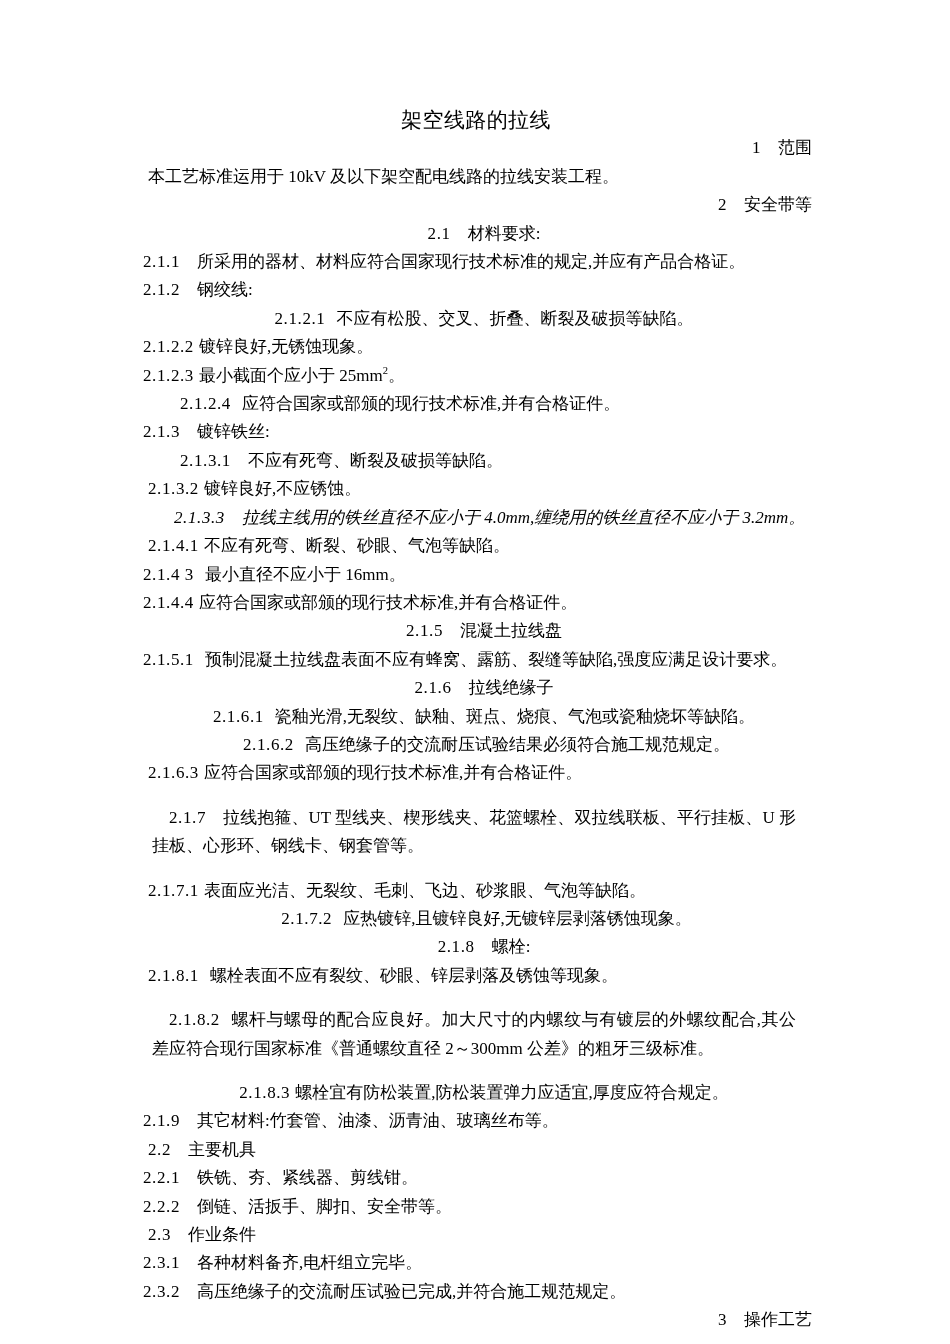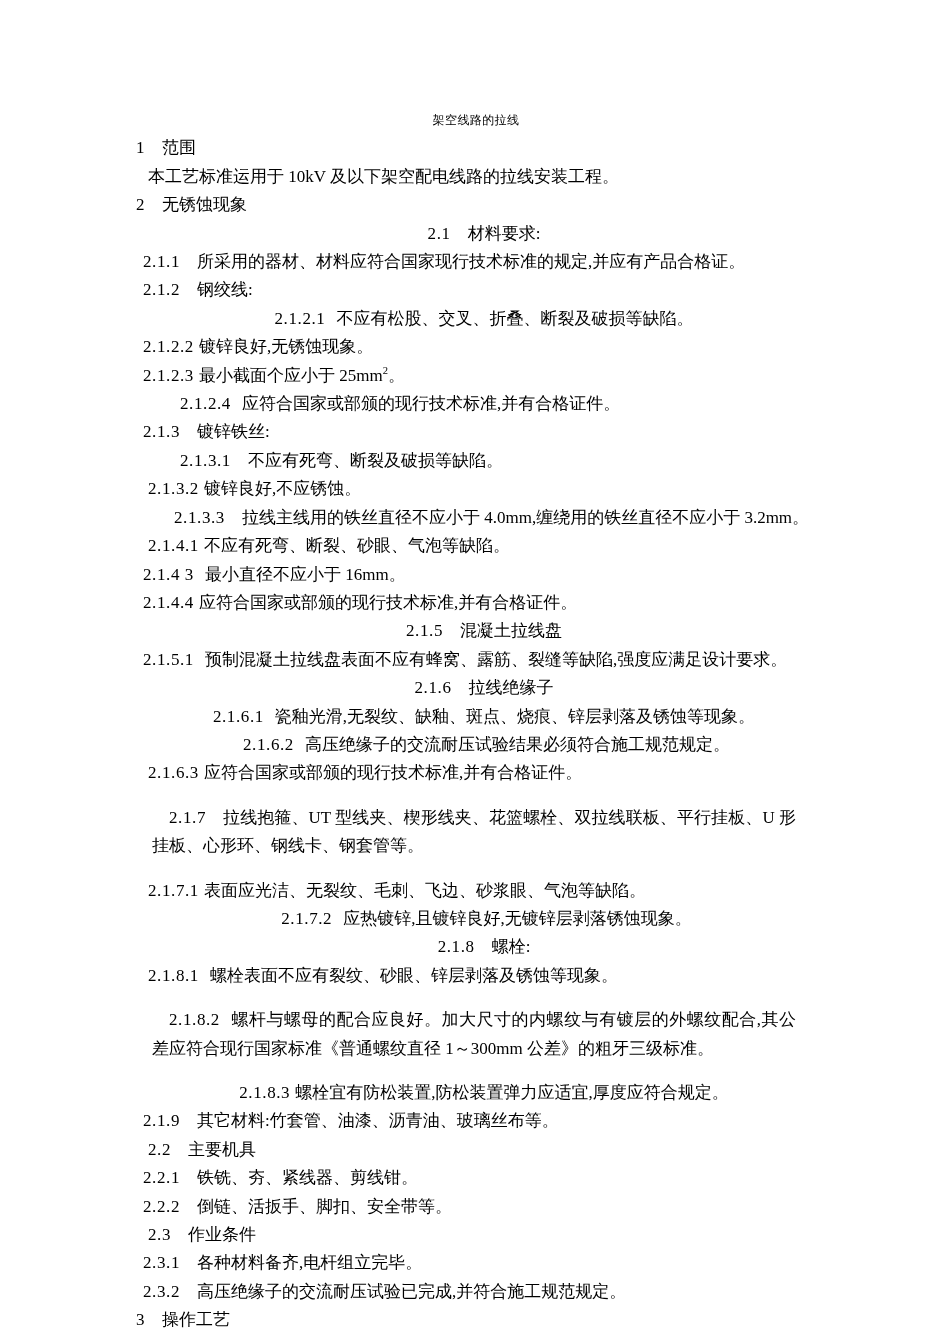--- a/index.html
+++ b/index.html
@@ -22,21 +22,21 @@
     box-sizing: border-box;
   }
   .content {
     position: absolute;
     left: 136px;
     top: 106px;
     width: 676px;
   }
   .doc-title {
     text-align: center;
-    font-size: 12px;
+    font-size: 21px;
     line-height: 28.4px;
     letter-spacing: 0.4px;
     margin: 0 0 0 0;
     padding-left: 4px;
   }
   .line {
     font-size: 17px;
     line-height: 28.4px;
     white-space: nowrap;
     margin: 0;
@@ -47,26 +47,26 @@
     line-height: 28.4px;
     margin: 16px;
     text-align: justify;
     text-justify: inter-ideograph;
     white-space: normal;
   }
   .num {
     letter-spacing: 0.6px;
   }
   
-  .i0  { padding-left: 0px; }
+  .i0  { padding-left: 0px; text-align: right; }
   .i2  { padding-left: 7px; }
   .i3  { padding-left: 12px; }
   .i4  { padding-left: 20px; text-align: center; }
   .i5  { padding-left: 25px; text-align: center; }
-  .i7  { padding-left: 38px; }
+  .i7  { padding-left: 38px; font-style: italic; }
   .i8  { padding-left: 44px; }
   sup {
     font-size: 0.62em;
     vertical-align: super;
     line-height: 0;
   }
   .sp-sm { display: inline-block; width: 5px; }
   .sp-md { display: inline-block; width: 11px; }
   .sp-lg { display: inline-block; width: 17px; }
 </style>
@@ -75,21 +75,21 @@
 
 <div class="page">
   <div class="content">
 
     <div class="doc-title">架空线路的拉线</div>
 
     <div class="line i0"><span class="num">1</span><span class="sp-lg"></span><span>范围</span></div>
 
     <div class="line i3"><span>本工艺标准运用于 10kV 及以下架空配电线路的拉线安装工程。</span></div>
 
-    <div class="line i0"><span class="num">2</span><span class="sp-lg"></span><span>无锈蚀现象</span></div>
+    <div class="line i0"><span class="num">2</span><span class="sp-lg"></span><span>安全带等</span></div>
 
     <div class="line i4"><span class="num">2.1</span><span class="sp-lg"></span><span>材料要求:</span></div>
 
     <div class="line i2"><span class="num">2.1.1</span><span class="sp-lg"></span><span>所采用的器材、材料应符合国家现行技术标准的规定,并应有产品合格证。</span></div>
 
     <div class="line i2"><span class="num">2.1.2</span><span class="sp-lg"></span><span>钢绞线:</span></div>
 
     <div class="line i4"><span class="num">2.1.2.1</span><span class="sp-md"></span><span>不应有松股、交叉、折叠、断裂及破损等缺陷。</span></div>
 
     <div class="line i2"><span class="num">2.1.2.2</span><span class="sp-sm"></span><span>镀锌良好,无锈蚀现象。</span></div>
@@ -114,37 +114,37 @@
 
     <div class="line i2"><span class="num">2.1.4.4</span><span class="sp-sm"></span><span>应符合国家或部颁的现行技术标准,并有合格证件。</span></div>
 
     <div class="line i4"><span class="num">2.1.5</span><span class="sp-lg"></span><span>混凝土拉线盘</span></div>
 
     <div class="line i2"><span class="num">2.1.5.1</span><span class="sp-md"></span><span>预制混凝土拉线盘表面不应有蜂窝、露筋、裂缝等缺陷,强度应满足设计要求。</span></div>
 
 
     <div class="line i4"><span class="num">2.1.6</span><span class="sp-lg"></span><span>拉线绝缘子</span></div>
 
-    <div class="line i4"><span class="num">2.1.6.1</span><span class="sp-md"></span><span>瓷釉光滑,无裂纹、缺釉、斑点、烧痕、锌层剥落及锈蚀等现象。</span></div>
+    <div class="line i4"><span class="num">2.1.6.1</span><span class="sp-md"></span><span>瓷釉光滑,无裂纹、缺釉、斑点、烧痕、气泡或瓷釉烧坏等缺陷。</span></div>
 
     <div class="line i5"><span class="num">2.1.6.2</span><span class="sp-md"></span><span>高压绝缘子的交流耐压试验结果必须符合施工规范规定。</span></div>
 
     <div class="line i3"><span class="num">2.1.6.3</span><span class="sp-sm"></span><span>应符合国家或部颁的现行技术标准,并有合格证件。</span></div>
 
     <div class="para"><span class="sp-lg"></span><span class="num">2.1.7</span><span class="sp-lg"></span><span>拉线抱箍、UT 型线夹、楔形线夹、花篮螺栓、双拉线联板、平行挂板、U 形挂板、心形环、钢线卡、钢套管等。</span></div>
 
     <div class="line i3"><span class="num">2.1.7.1</span><span class="sp-sm"></span><span>表面应光洁、无裂纹、毛刺、飞边、砂浆眼、气泡等缺陷。</span></div>
 
     <div class="line i5"><span class="num">2.1.7.2</span><span class="sp-md"></span><span>应热镀锌,且镀锌良好,无镀锌层剥落锈蚀现象。</span></div>
 
     <div class="line i4"><span class="num">2.1.8</span><span class="sp-lg"></span><span>螺栓:</span></div>
 
     <div class="line i3"><span class="num">2.1.8.1</span><span class="sp-md"></span><span>螺栓表面不应有裂纹、砂眼、锌层剥落及锈蚀等现象。</span></div>
 
-    <div class="para"><span class="sp-lg"></span><span class="num">2.1.8.2</span><span class="sp-md"></span><span>螺杆与螺母的配合应良好。加大尺寸的内螺纹与有镀层的外螺纹配合,其公差应符合现行国家标准《普通螺纹直径 1～300mm 公差》的粗牙三级标准。</span></div>
+    <div class="para"><span class="sp-lg"></span><span class="num">2.1.8.2</span><span class="sp-md"></span><span>螺杆与螺母的配合应良好。加大尺寸的内螺纹与有镀层的外螺纹配合,其公差应符合现行国家标准《普通螺纹直径 2～300mm 公差》的粗牙三级标准。</span></div>
 
     <div class="line i4"><span class="num">2.1.8.3</span><span class="sp-sm"></span><span>螺栓宜有防松装置,防松装置弹力应适宜,厚度应符合规定。</span></div>
 
     <div class="line i2"><span class="num">2.1.9</span><span class="sp-lg"></span><span>其它材料:竹套管、油漆、沥青油、玻璃丝布等。</span></div>
 
     <div class="line i3"><span class="num">2.2</span><span class="sp-lg"></span><span>主要机具</span></div>
 
     <div class="line i2"><span class="num">2.2.1</span><span class="sp-lg"></span><span>铁铣、夯、紧线器、剪线钳。</span></div>
 
     <div class="line i2"><span class="num">2.2.2</span><span class="sp-lg"></span><span>倒链、活扳手、脚扣、安全带等。</span></div>

